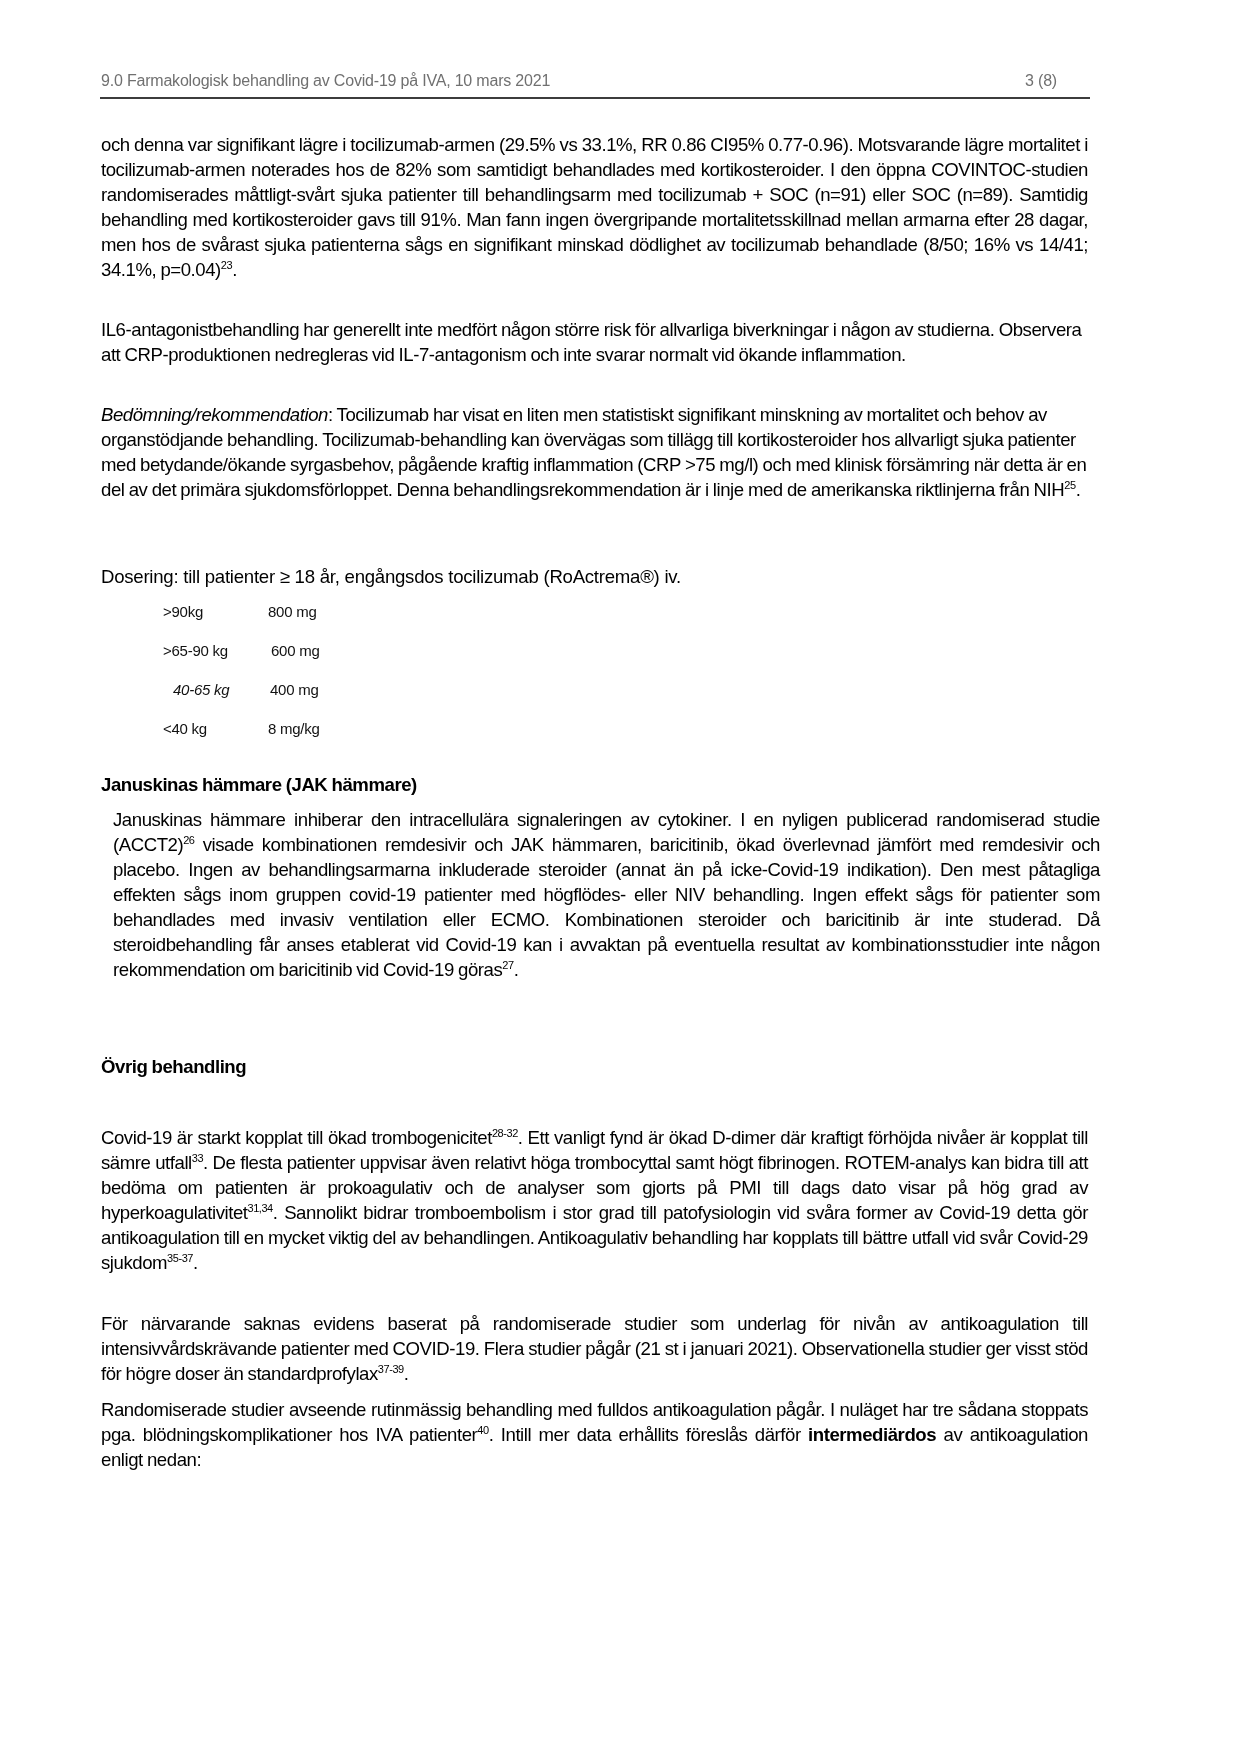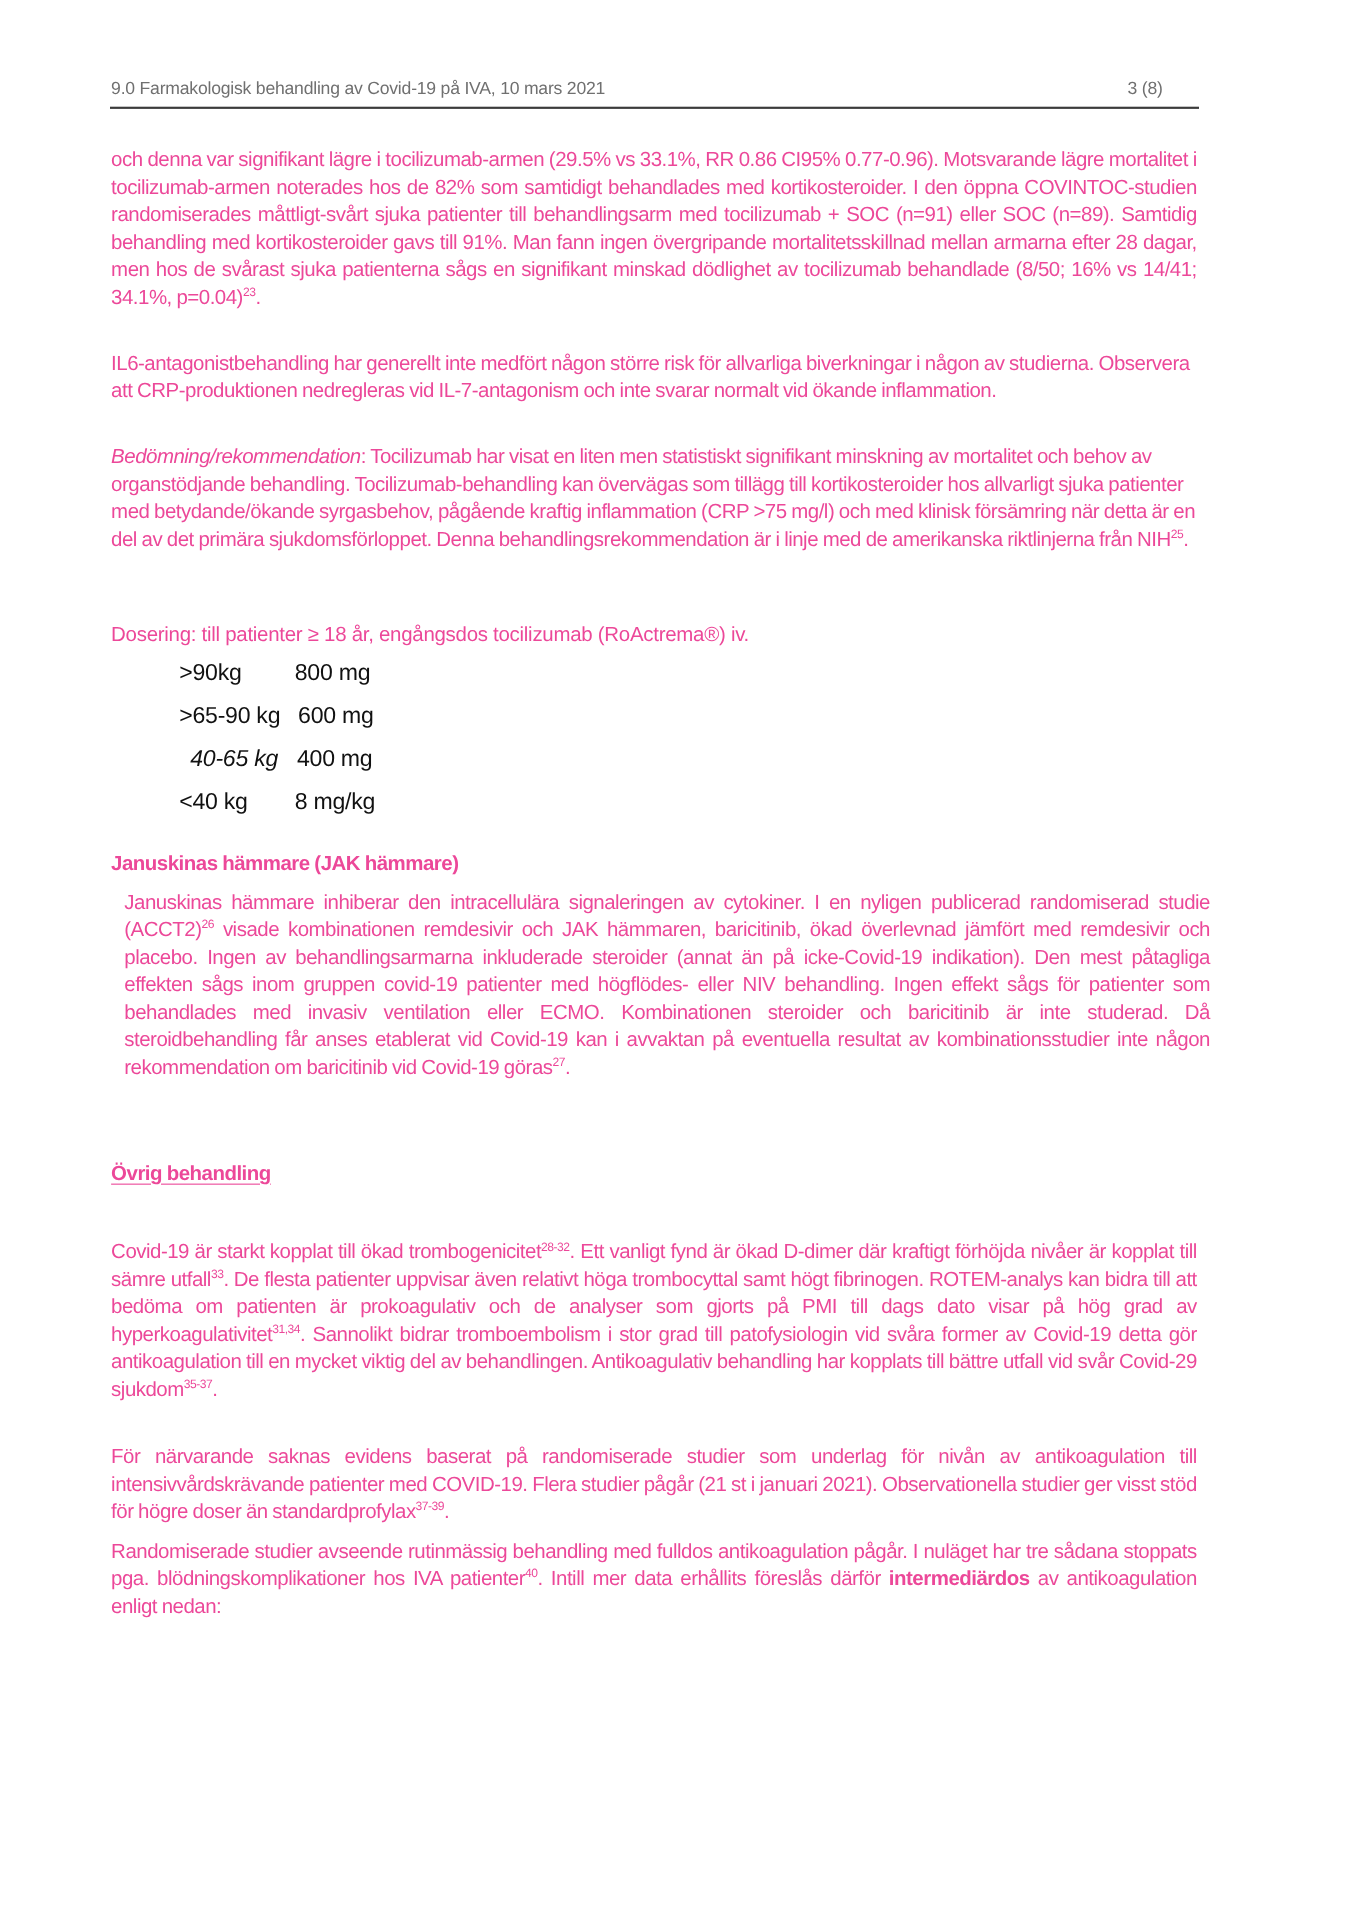--- a/index.html
+++ b/index.html
@@ -2,27 +2,27 @@
 <html><head>
   <meta charset="utf-8">
   <style>
     html, body { margin: 0; padding: 0; background: #ffffff; }
     body { width: 1240px; height: 1754px; position: relative; overflow: hidden; }
     .page { position: absolute; left: 0; top: 0; width: 1240px; height: 1754px; background: #fff; }
     .hdr { position: absolute; left: 100px; top: 66px; width: 990px; height: 30px; font-family: "Liberation Sans", sans-serif; font-size: 16px; color: #707070; letter-spacing: -0.2px; }
     .hdr .title { position: absolute; left: 1px; top: 6px; white-space: nowrap; }
     .hdr .pg { position: absolute; right: 33px; top: 6px; white-space: nowrap; }
     .hdr-rule { position: absolute; left: 100px; top: 97px; width: 990px; height: 2px; background: #3c3c3c; }
-    .blk { position: absolute; left: 101px; width: 987px; font-family: "Liberation Sans", sans-serif; font-size: 18.6px; line-height: 25px; color: #ec4899; }
+    .blk { position: absolute; left: 101px; width: 987px; font-family: "Liberation Sans", sans-serif; font-size: 18.6px; line-height: 25px; color: #000000; }
     .j { text-align: justify; text-align-last: left; }
     .blk p { margin: 0; }
     sup { font-size: 11px; line-height: 0; vertical-align: 7px; }
     .h { font-weight: bold; }
-    .u { text-decoration: underline; text-underline-offset: 3px; }
-    .dose { position: absolute; font-family: "Liberation Sans", sans-serif; font-size: 21px; line-height: 25px; color: #111; white-space: nowrap; }
+    .u { text-underline-offset: 3px; }
+    .dose { position: absolute; font-family: "Liberation Sans", sans-serif; font-size: 15px; line-height: 25px; color: #111; white-space: nowrap; }
     .dw { left: 163px; }
     .dv { left: 268px; }
     .cond { letter-spacing: -0.45px; word-spacing: -0.5px; }
     .cond2 { letter-spacing: -0.25px; }
   </style>
 </head>
 <body>
 
 <div class="page">
 

